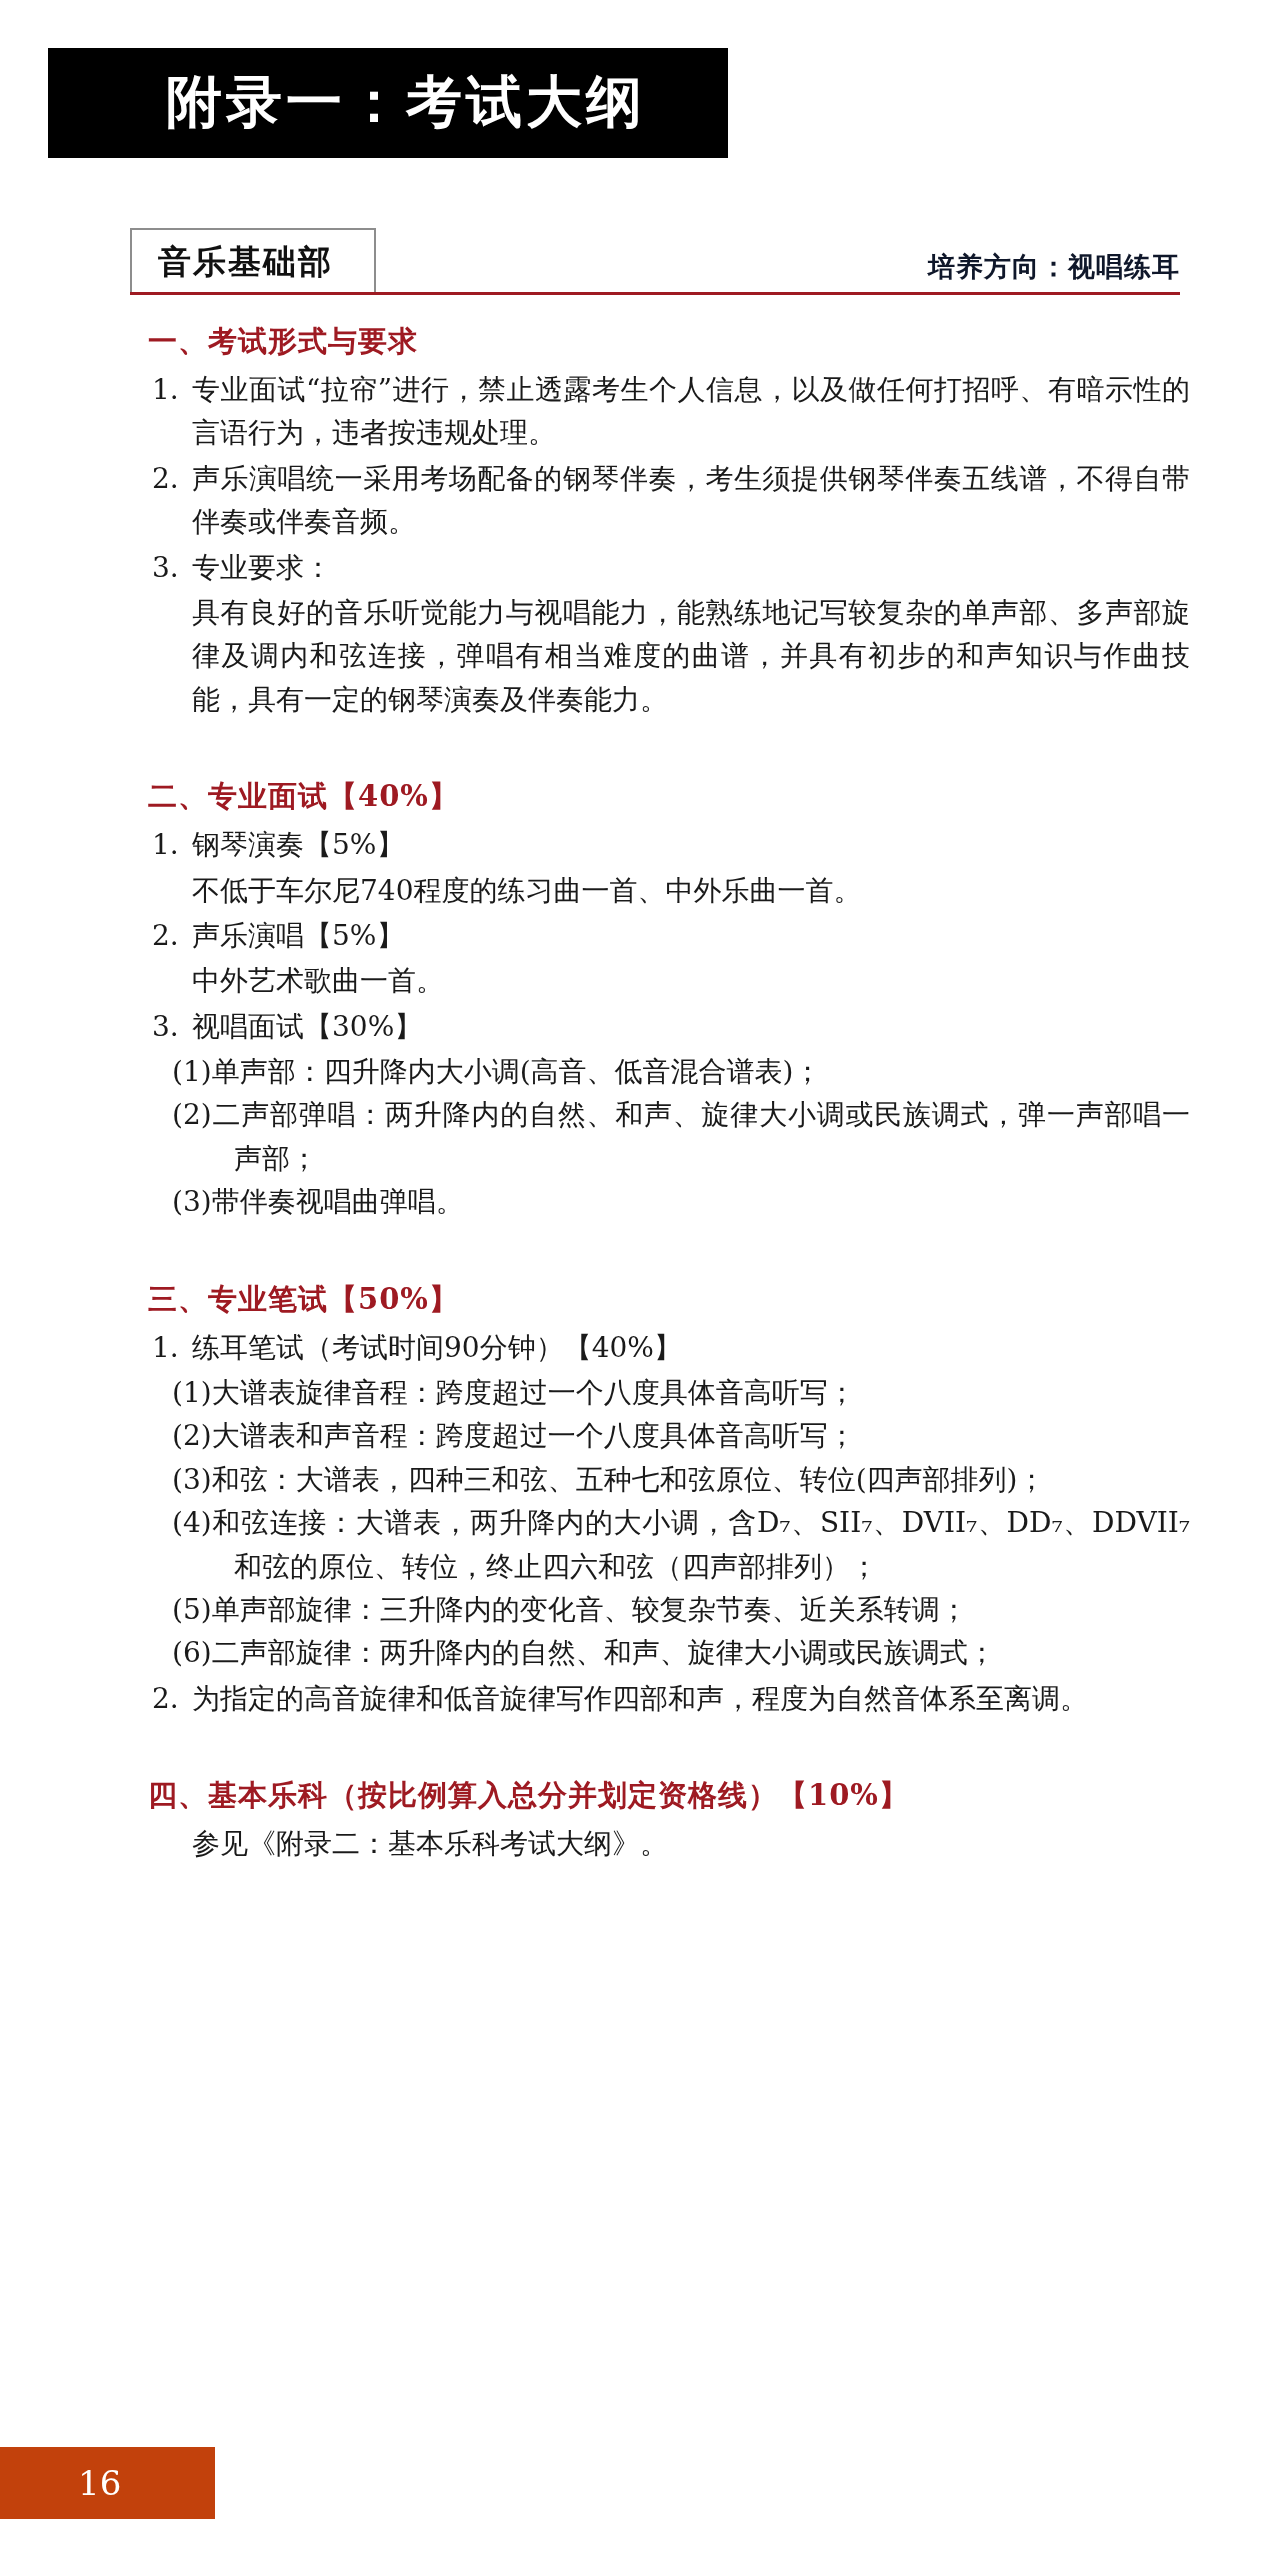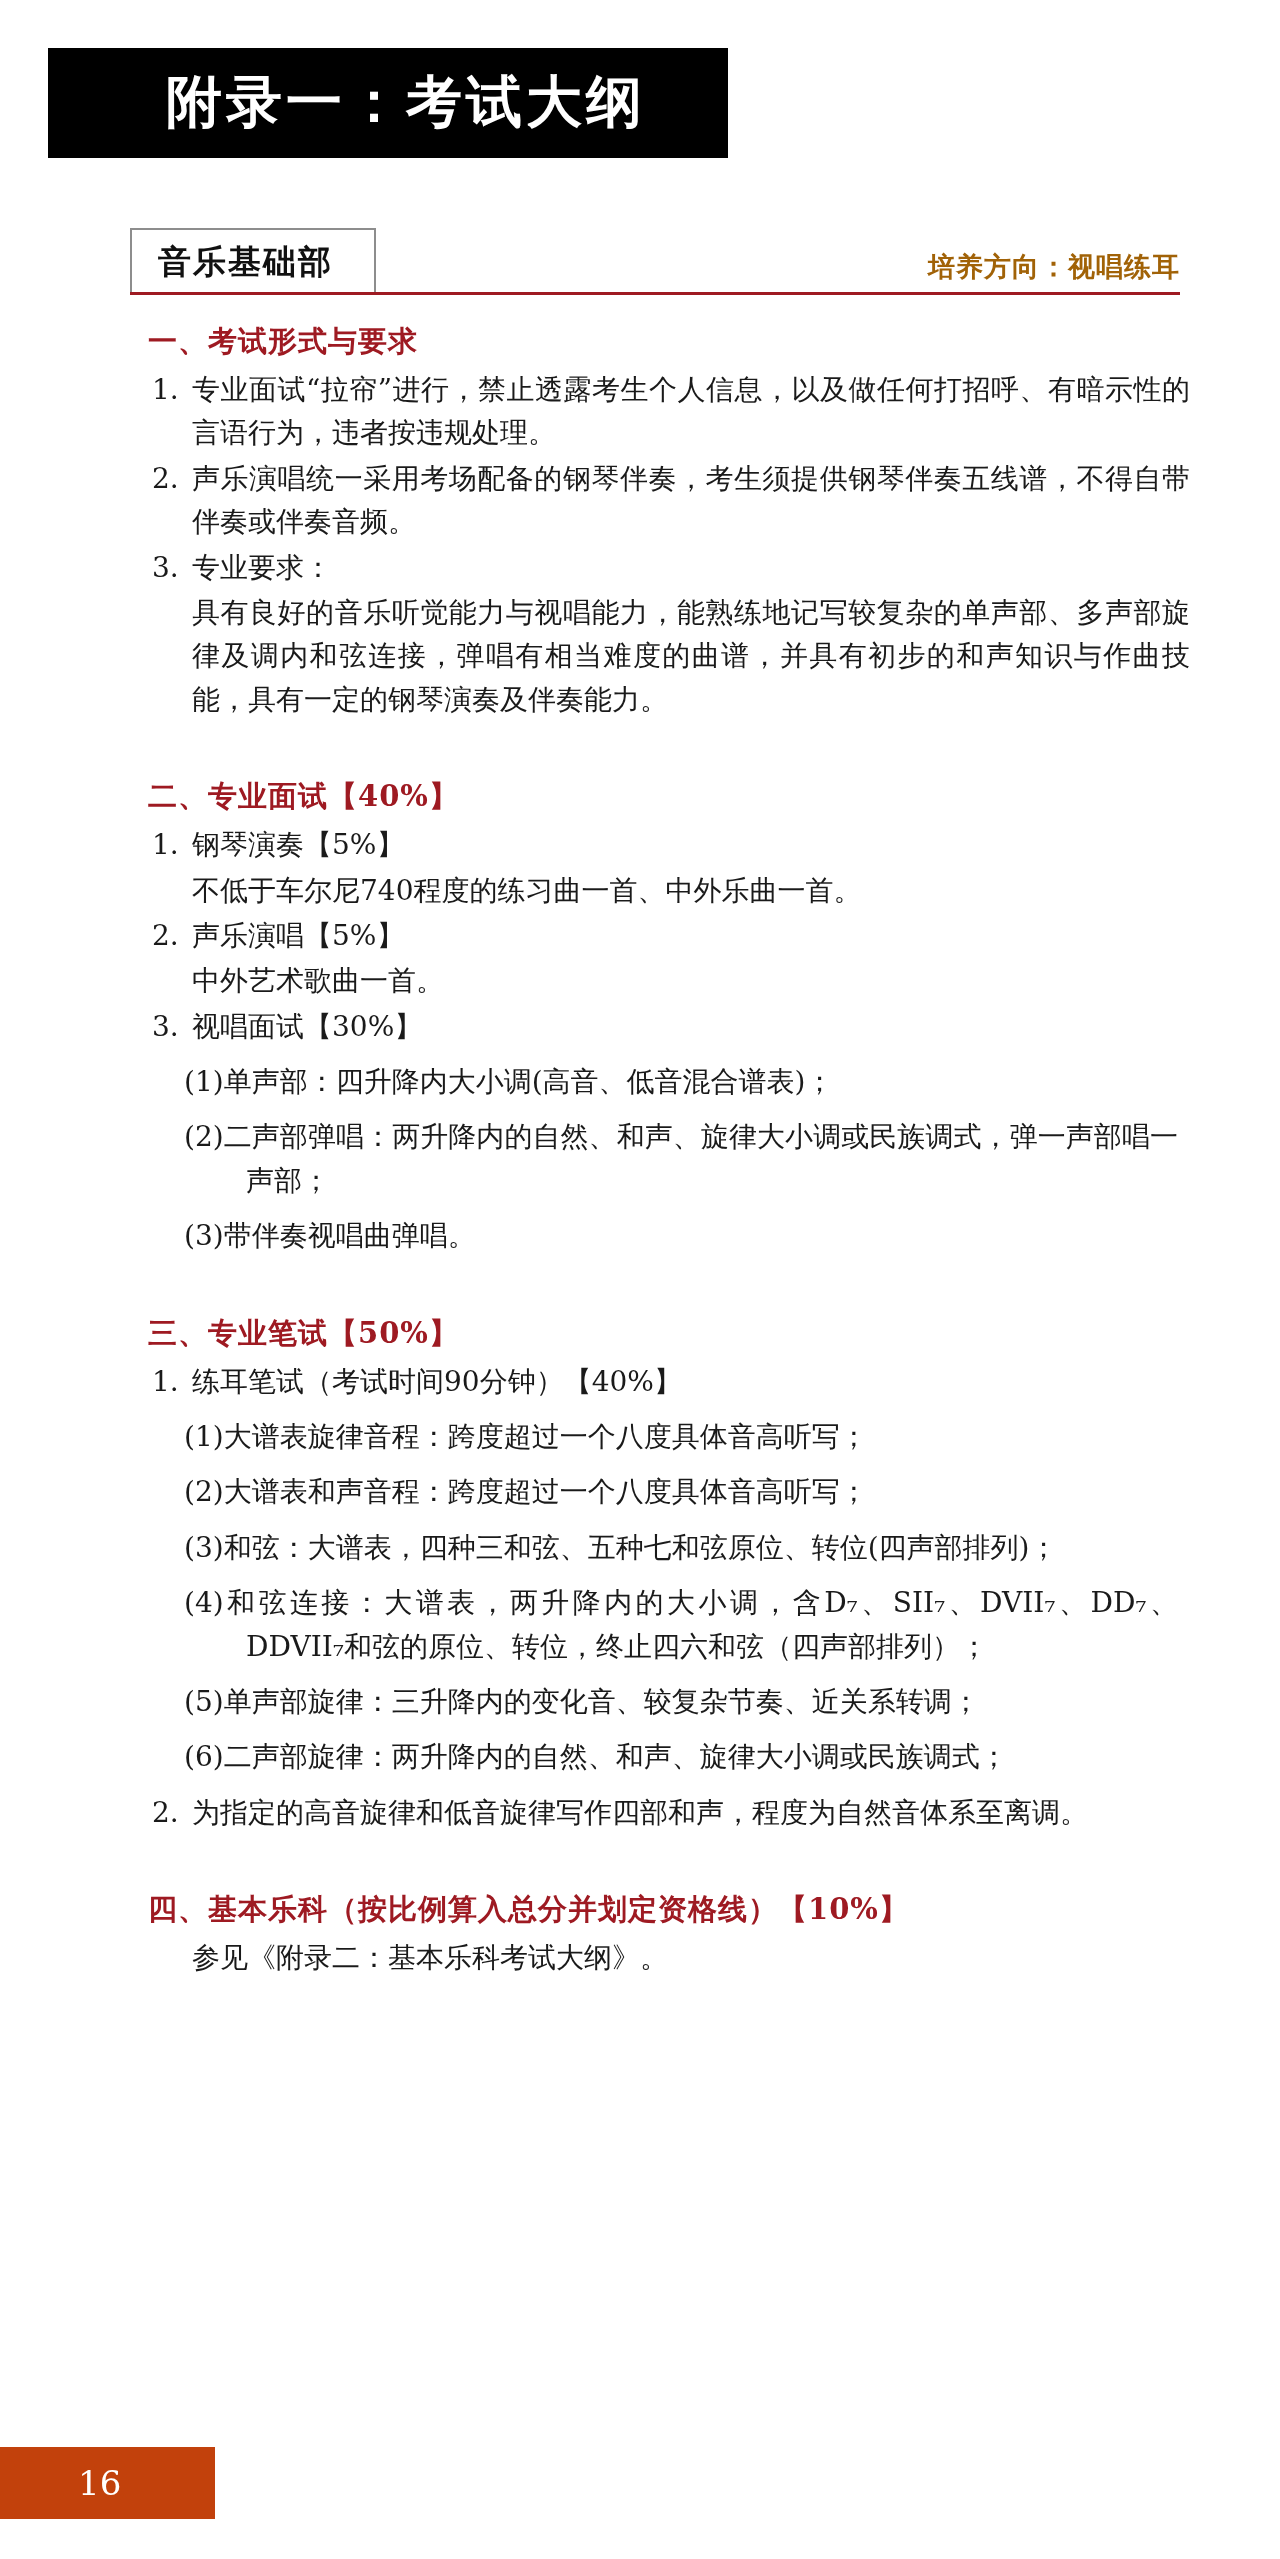--- a/index.html
+++ b/index.html
@@ -64,21 +64,21 @@
   }
   .dept-right {
     flex: 1;
     display: flex;
     align-items: flex-end;
     justify-content: flex-end;
     padding-bottom: 8px;
   }
   .dept-right .direction {
     font-size: 27px;
-    color: #a16207;
+    color: #0f172a;
     font-weight: bold;
     letter-spacing: 1px;
     white-space: nowrap;
   }
   .dept-underline {
     position: absolute;
     left: 130px;
     top: 292px;
     width: 1050px;
     height: 3px;
@@ -116,21 +116,21 @@
     text-align: justify;
   }
   li.item .num {
     position: absolute;
     left: 22px;
     top: 0;
   }
   .paren {
     font-size: 28px;
     line-height: 1.55;
-    margin: 12px;
+    margin: 0;
     padding-left: 104px;
     text-indent: -62px;
     text-align: justify;
   }
   .indent-body {
     font-size: 28px;
     line-height: 1.55;
     margin: 0;
     padding-left: 62px;
     text-align: justify;

